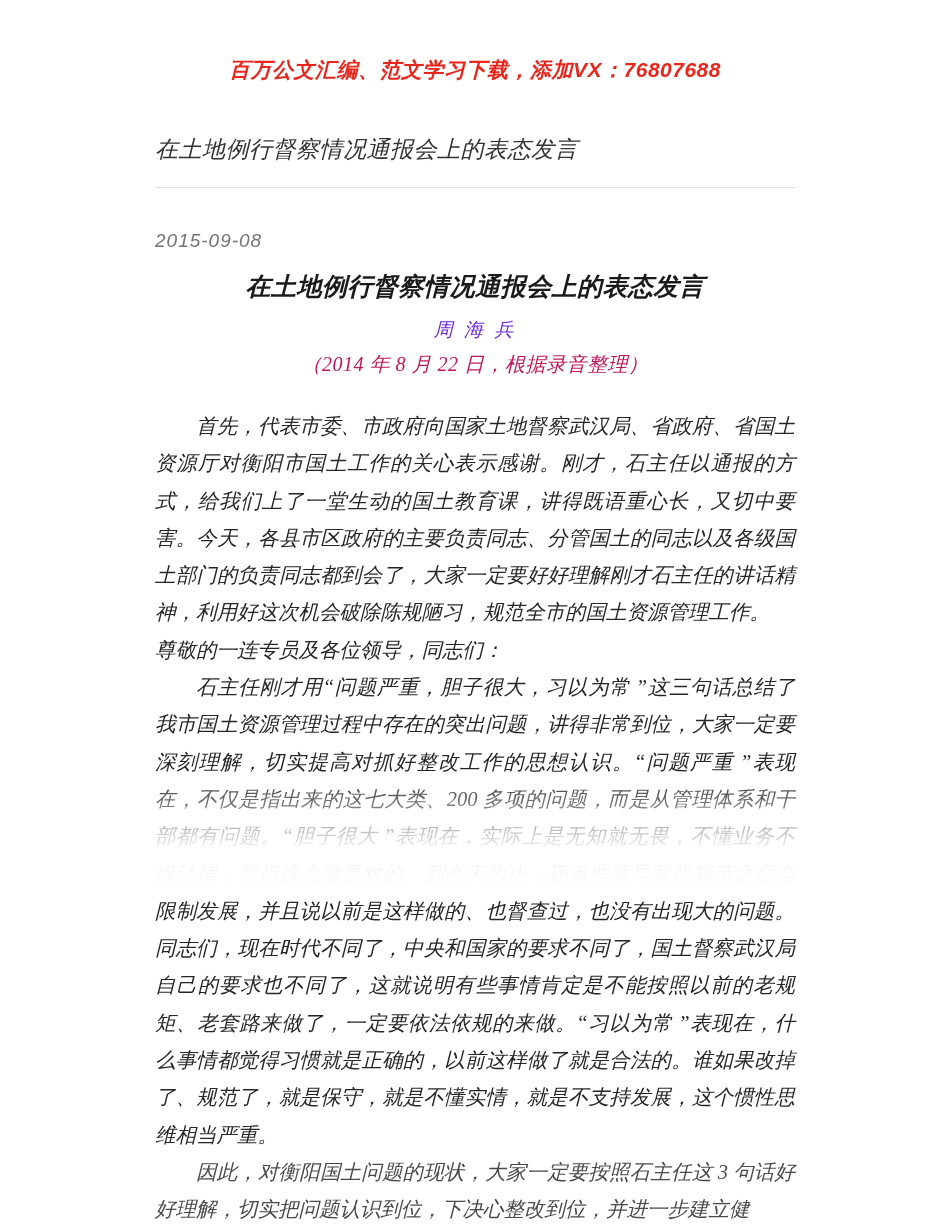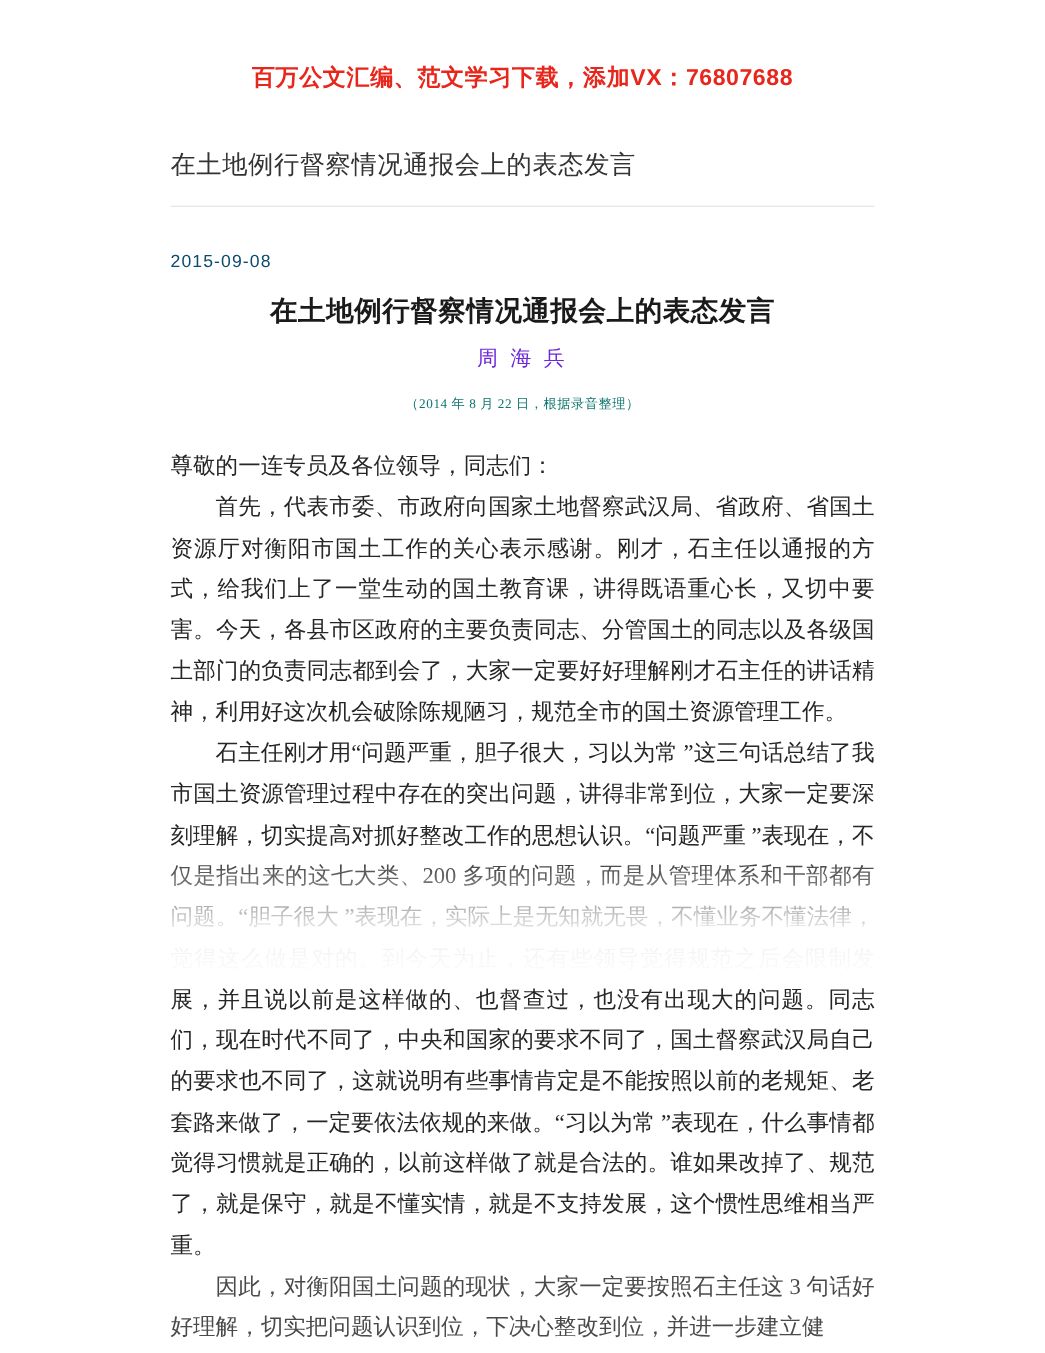--- a/index.html
+++ b/index.html
@@ -12,20 +12,21 @@
     background: #ffffff;
     font-family: "Liberation Serif", serif;
     color: #222222;
     overflow: hidden;
   }
   .page {
     position: relative;
     width: 950px;
     height: 892px;
     box-sizing: border-box;
+    font-style: italic;
   }
   .ad-banner {
     text-align: center;
     color: #e8261b;
     font-family: "Liberation Sans", sans-serif;
     font-size: 21px;
     font-weight: 700;
     letter-spacing: 0.5px;
     padding-top: 56px;
     padding-bottom: 0;
@@ -40,22 +41,22 @@
     font-size: 23px;
     color: #333333;
     font-weight: 400;
     letter-spacing: 0.5px;
   }
   .content {
     margin: 0 155px 0 155px;
   }
   .date-line {
     font-family: "Liberation Sans", sans-serif;
-    font-size: 16px;
-    color: #0c4a6e;
+    font-size: 19px;
+    color: #737373;
     margin-top: 42px;
     letter-spacing: 1px;
   }
   .main-title {
     text-align: center;
     font-family: "Liberation Sans", sans-serif;
     font-weight: 700;
     font-size: 25px;
     color: #1a1a1a;
     margin-top: 18px;
@@ -64,23 +65,23 @@
   .author {
     text-align: center;
     font-family: "Liberation Sans", sans-serif;
     font-size: 19px;
     color: #6d28d9;
     margin-top: 14px;
     letter-spacing: 3px;
   }
   .subtitle {
     text-align: center;
-    font-size: 12px;
-    color: #0f766e;
-    margin-top: 20px;
+    font-size: 20px;
+    color: #be185d;
+    margin-top: 8px;
     letter-spacing: 0.5px;
   }
   .body-text {
     margin-top: 30px;
     font-size: 20.5px;
     line-height: 1.82;
     color: #262626;
     text-align: justify;
     text-justify: inter-ideograph;
   }
@@ -119,22 +120,22 @@
 
     <div class="date-line">2015-09-08</div>
 
     <div class="main-title">在土地例行督察情况通报会上的表态发言</div>
 
     <div class="author">周 海 兵</div>
 
     <div class="subtitle">（2014 年 8 月 22 日，根据录音整理）</div>
 
     <div class="body-text">
+      <p class="para">首先，代表市委、市政府向国家土地督察武汉局、省政府、省国土资源厅对衡阳市国土工作的关心表示感谢。刚才，石主任以通报的方式，给我们上了一堂生动的国土教育课，讲得既语重心长，又切中要害。今天，各县市区政府的主要负责同志、分管国土的同志以及各级国土部门的负责同志都到会了，大家一定要好好理解刚才石主任的讲话精神，利用好这次机会破除陈规陋习，规范全市的国土资源管理工作。</p>
       <p class="para no-indent">尊敬的一连专员及各位领导，同志们：</p>
-      <p class="para">首先，代表市委、市政府向国家土地督察武汉局、省政府、省国土资源厅对衡阳市国土工作的关心表示感谢。刚才，石主任以通报的方式，给我们上了一堂生动的国土教育课，讲得既语重心长，又切中要害。今天，各县市区政府的主要负责同志、分管国土的同志以及各级国土部门的负责同志都到会了，大家一定要好好理解刚才石主任的讲话精神，利用好这次机会破除陈规陋习，规范全市的国土资源管理工作。</p>
       <p class="para">石主任刚才用“问题严重，胆子很大，习以为常 ”这三句话总结了我市国土资源管理过程中存在的突出问题，讲得非常到位，大家一定要深刻理解，切实提高对抓好整改工作的思想认识。“问题严重 ”表现在，不仅是指出来的这七大类、200 多项的问题，而是从管理体系和干部都有问题。“胆子很大 ”表现在，实际上是无知就无畏，不懂业务不懂法律，觉得这么做是对的。到今天为止，还有些领导觉得规范之后会限制发展，并且说以前是这样做的、也督查过，也没有出现大的问题。同志们，现在时代不同了，中央和国家的要求不同了，国土督察武汉局自己的要求也不同了，这就说明有些事情肯定是不能按照以前的老规矩、老套路来做了，一定要依法依规的来做。“习以为常 ”表现在，什么事情都觉得习惯就是正确的，以前这样做了就是合法的。谁如果改掉了、规范了，就是保守，就是不懂实情，就是不支持发展，这个惯性思维相当严重。</p>
       <p class="para last">因此，对衡阳国土问题的现状，大家一定要按照石主任这 3 句话好好理解，切实把问题认识到位，下决心整改到位，并进一步建立健</p>
     </div>
 
   </div>
 
   <div class="fade-bottom"></div>
 </div>
 
 </body></html>

